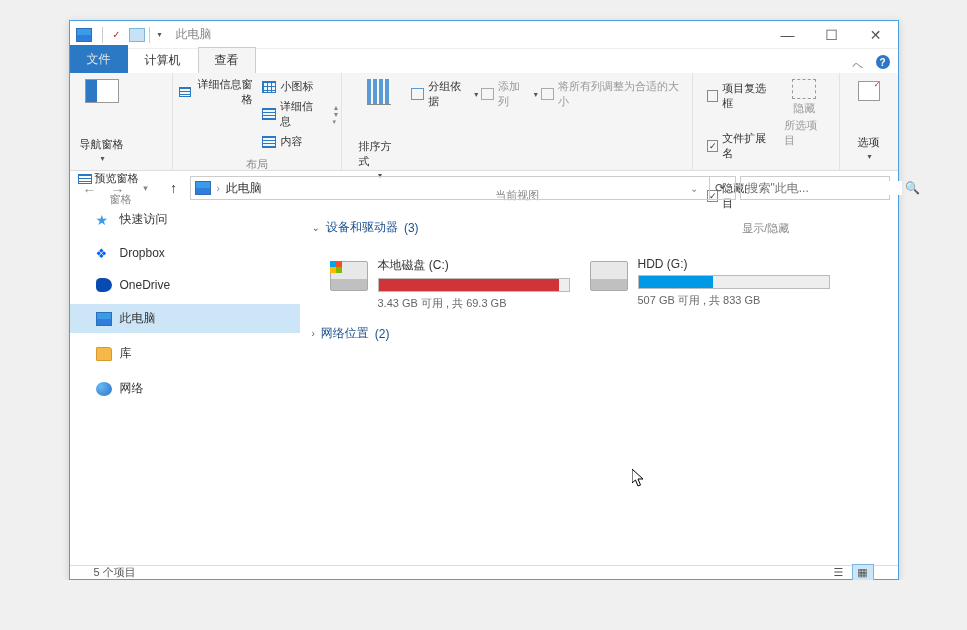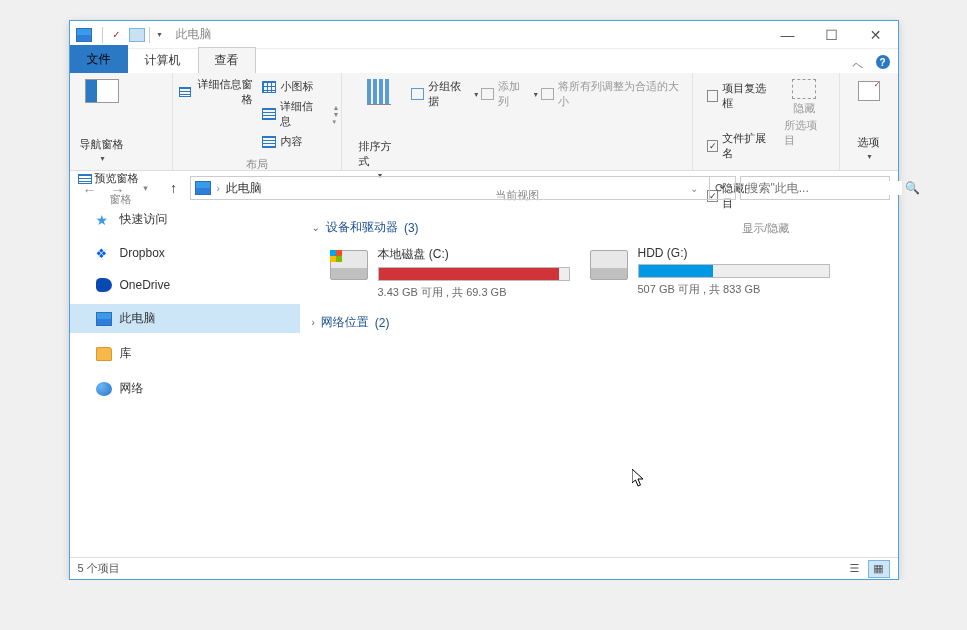--- a/index.html
+++ b/index.html
@@ -14,21 +14,21 @@
     .qat-btn { width: 20px; height: 18px; display: flex; align-items: center; justify-content: center; font-size: 10px; color: #444; }
     .qat-divider { width: 1px; height: 16px; background: #ccc; margin: 0 2px; }
     .qat-dropdown { font-size: 8px; color: #555; padding: 0 4px; }
     .titlebar-title { margin-left: 6px; font-size: 12px; color: #888; }
     .titlebar-spacer { flex: 1; }
     .sysbtn { width: 44px; height: 28px; display: flex; align-items: center; justify-content: center; font-size: 14px; color: #555; }
     
     
     .menutabs { height: 24px; display: flex; align-items: flex-end; background: #fff; }
     .menutab { padding: 4px 16px 4px; font-size: 12px; color: #333; border: 1px solid transparent; border-bottom: none; }
-    .menutab.file { background: #2b78c5; color: #000000; padding: 5px 16px; }
+    .menutab.file { background: #2b78c5; color: #e5e5e5; padding: 5px 16px; }
     .menutab.active { background: #f5f5f5; border-color: #ccc; }
     .menutabs-spacer { flex: 1; }
     .ribbon-toggle { padding: 0 8px; font-size: 11px; color: #888; }
     .help-icon { width: 14px; height: 14px; border-radius: 50%; background: #2b78c5; color: #fff; display: flex; align-items: center; justify-content: center; font-size: 10px; margin: 0 8px 4px 4px; font-weight: bold; }
     
     
     .ribbon { height: 98px; background: #f5f5f5; border-bottom: 1px solid #ddd; display: flex; }
     .ribbon-group { border-right: 1px solid #e3e3e3; display: flex; flex-direction: column; }
     .ribbon-group-body { flex: 1; display: flex; align-items: flex-start; padding: 4px 8px; }
     .ribbon-group-label { font-size: 11px; color: #888; text-align: center; padding: 2px 0; }
@@ -95,33 +95,33 @@
     .side-ico.pc { background: linear-gradient(to bottom, #3a9be8 50%, #2f7edb 50%); border: 1px solid #2a6fb8; }
     .side-ico.lib { background: #f7b84a; border: 1px solid #d89a2e; border-radius: 1px 3px 1px 1px; }
     .side-ico.net { background: radial-gradient(circle at 30% 30%, #6ab7f5, #2973c4); border-radius: 50%; }
     .side-sep { height: 6px; }
     
     .content { flex: 1; padding: 8px 12px; overflow: auto; }
     .group-head { display: flex; align-items: center; gap: 6px; font-size: 12px; color: #1b4f8f; margin: 6px 0 10px 0; }
     .chev { font-size: 10px; color: #666; }
     .group-count { color: #1b4f8f; }
     .drives { display: flex; flex-wrap: wrap; gap: 14px 20px; margin-left: 18px; }
-    .drive { display: flex; gap: 10px; width: 240px; }
+    .drive { display: flex; gap: 10px; width: 240px; margin-top: 11px; }
     .drive-ico { width: 38px; height: 30px; background: linear-gradient(to bottom, #e8e8e8 60%, #c0c0c0 60%); border: 1px solid #aaa; border-radius: 2px; margin-top: 4px; position: relative; flex-shrink: 0; }
     .drive-ico.c::before { content: ""; position: absolute; top: -1px; left: -1px; width: 12px; height: 12px; background: conic-gradient(#f25022 0 90deg, #7fba00 90deg 180deg, #ffb900 180deg 270deg, #00a4ef 270deg); }
     .drive-body { flex: 1; }
     .drive-name { font-size: 12px; color: #333; margin-bottom: 4px; }
     .bar { height: 14px; border: 1px solid #bbb; background: #eee; margin-bottom: 4px; }
     .bar-fill { height: 100%; }
     .bar-fill.red { background: #d13438; }
     .bar-fill.blue { background: #0099e5; }
     .drive-stat { font-size: 11px; color: #666; }
     
     
-    .statusbar { height: 22px; border-top: 1px solid #ddd; display: flex; align-items: center; padding: 0 8px; font-size: 11px; color: #555; }
+    .statusbar { height: 14px; border-top: 1px solid #ddd; display: flex; align-items: center; padding: 0 24px; font-size: 11px; color: #555; }
     .statusbar .spacer { flex: 1; }
     .viewtog { width: 22px; height: 18px; border: 1px solid transparent; display: flex; align-items: center; justify-content: center; font-size: 11px; color: #555; margin-left: 2px; }
     .viewtog.active { background: #cde6f7; border-color: #7bb6e0; }
     
     .cursor { position: absolute; pointer-events: none; }
   </style>
 </head>
 <body>
 
 <div class="window" style="position:relative;">

